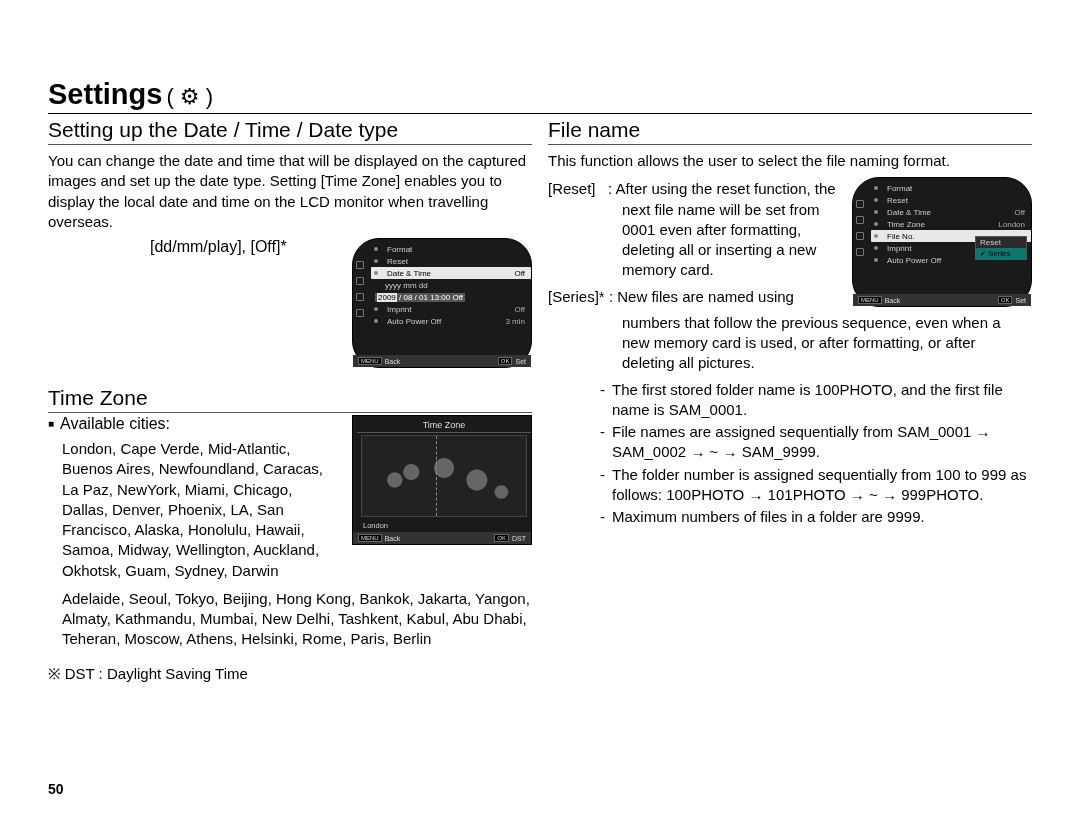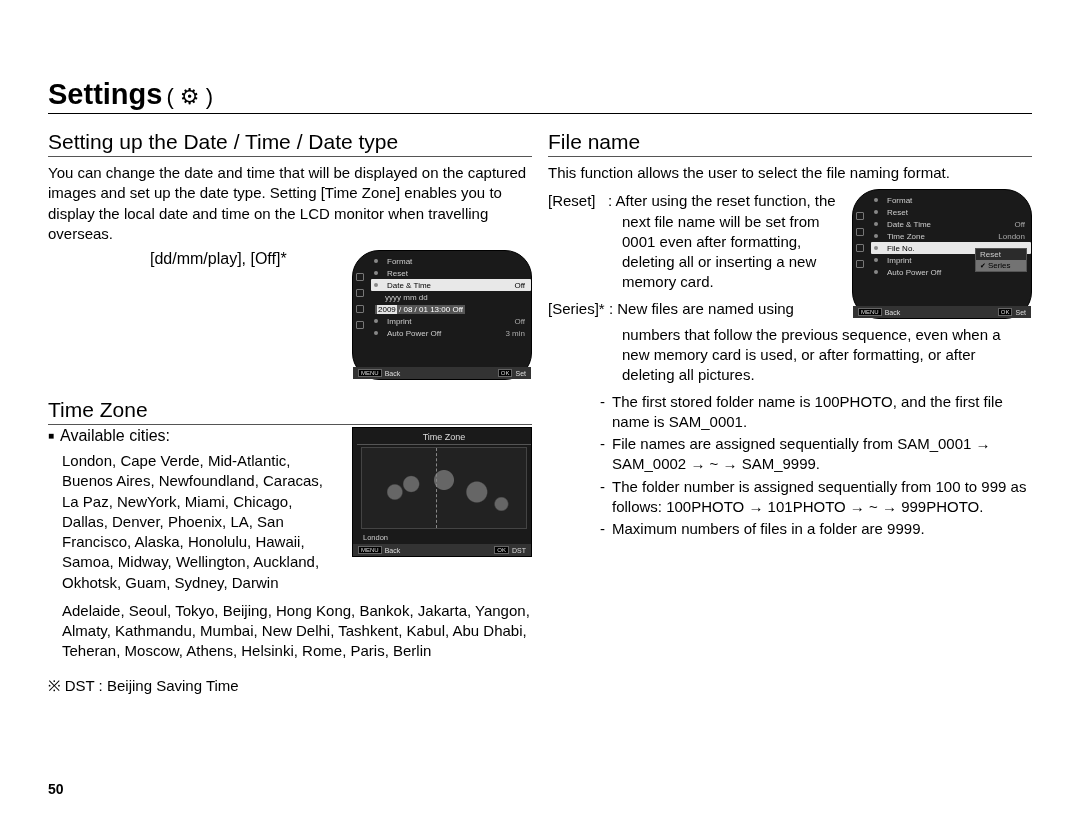--- a/index.html
+++ b/index.html
@@ -13,21 +13,21 @@
   .page {
     width: 1080px;
     height: 815px;
     padding: 78px 48px 20px 48px;
     position: relative;
   }
   .title-row { display:flex; align-items:baseline; }
   h1 { font-size: 29px; font-weight: bold; margin: 0 0 4px 0; }
   .gear-icon { font-size: 22px; margin-left: 4px; }
   .title-underline { border-bottom: 1px solid #000; margin-top: -2px; }
-  .columns { display:flex; gap: 16px; margin-top: 12px; }
+  .columns { display:flex; gap: 16px; }
   .col { flex: 1 1 50%; }
   h2 { font-size: 21px; font-weight: normal; margin: 4px 0 2px 0; padding-bottom: 2px; border-bottom: 1px solid #555; }
   p, li, .running { font-size: 15px; line-height: 1.35; margin: 6px 0; }
   .indent { padding-left: 14px; }
   .dash-list { list-style: none; padding-left: 12px; margin: 4px 0; }
   .dash-list li { position: relative; padding-left: 12px; margin: 2px 0; }
   .dash-list li::before { content: "-"; position: absolute; left: 0; }
   .bullet-sq::before { content: "■"; font-size: 10px; margin-right: 6px; position: relative; top: -2px; }
   .flex-row { display:flex; gap:12px; align-items:flex-start; }
   .flex-row .text { flex: 1; }
@@ -52,21 +52,21 @@
   .lcd .dot { width:4px;height:4px;background:#888;border-radius:50%;margin:0 3px; display:inline-block;}
   .lcd .sidebar { position:absolute; left:3px; top:22px; display:flex; flex-direction:column; gap:8px; }
   .lcd .sidebar span { width:8px;height:8px;border:1px solid #777;border-radius:1px;display:block;}
   .lcd .footer { position:absolute; bottom:0; left:0; right:0; height:12px; background:#333; display:flex; align-items:center; font-size:7px; color:#ddd; }
   .lcd .footer .seg { padding: 0 5px; display:flex; align-items:center; gap:3px;}
   .lcd .footer .key { background:#000; border:1px solid #666; padding:0 2px; font-size:6px; }
   .lcd .submenu {
     position:absolute; right:4px; top:58px; width:52px; background:#2b2b2b; border:1px solid #555;
   }
   .lcd .submenu .opt { font-size:8px; padding:1px 4px; color:#ccc; }
-  .lcd .submenu .opt.sel { background:#737373; color:#000; }
+  .lcd .submenu .opt.sel { background:#0f766e; color:#000; }
   .lcd .submenu .opt.sel::before { content:"✔"; font-size:7px; margin-right:2px; }
   .lcd .submenu .opt:not(.sel)::before { content:"  "; }
   
   .lcd.map { height: 130px; }
   .lcd.map .maparea {
     height: 82px; margin: 2px 4px; background: #222;
     background-image: radial-gradient(circle at 30% 45%, #666 0 6%, transparent 7%),
                       radial-gradient(circle at 50% 40%, #666 0 10%, transparent 11%),
                       radial-gradient(circle at 70% 55%, #666 0 8%, transparent 9%),
                       radial-gradient(circle at 20% 55%, #666 0 5%, transparent 6%),
@@ -186,21 +186,21 @@
               </span>
             <span class="seg" style="margin-left:auto;">
                 <span class="key">OK</span>
                 <span>DST</span>
               </span>
           </div>
         </div>
       </div>
       <div class="indent running tight">Adelaide, Seoul, Tokyo, Beijing, Hong Kong, Bankok, Jakarta, Yangon, Almaty, Kathmandu, Mumbai, New Delhi, Tashkent, Kabul, Abu Dhabi, Teheran, Moscow, Athens, Helsinki, Rome, Paris, Berlin</div>
 
-      <p style="margin-top:14px;">※ DST : Beijing Saving Time</p>
+      <p style="margin-top:14px;">※ DST : Daylight Saving Time</p>
     </div>
 
     <div class="col">
 
       <h2>File name</h2>
       <p>This function allows the user to select the file naming format.</p>
 
       <div class="flex-row">
         <div class="text">
           <p class="hanging2 tight">

